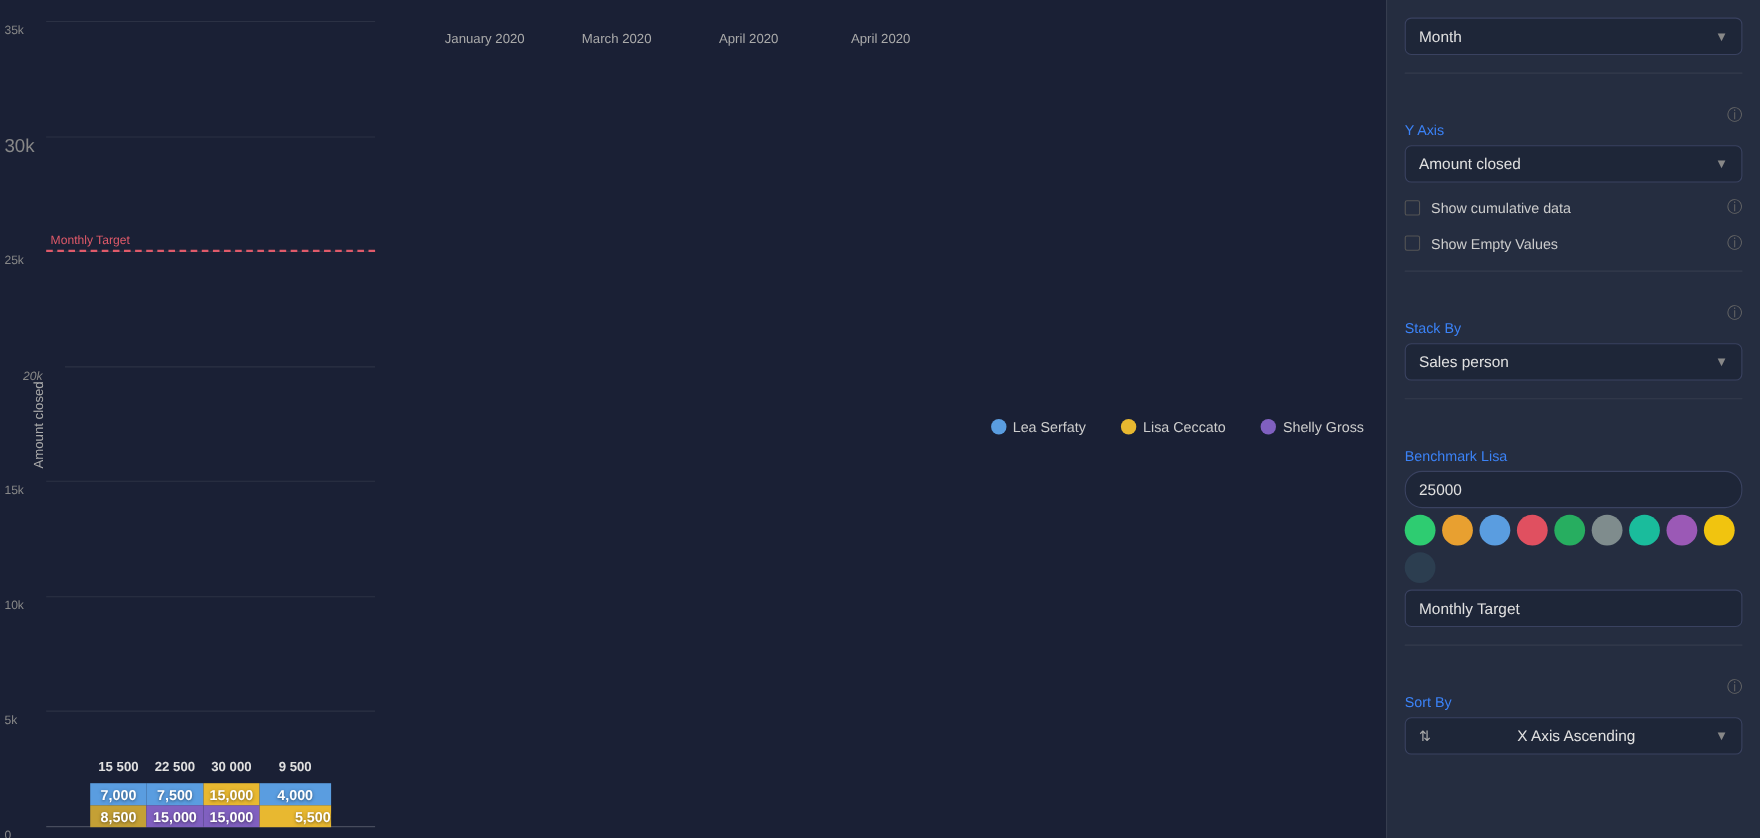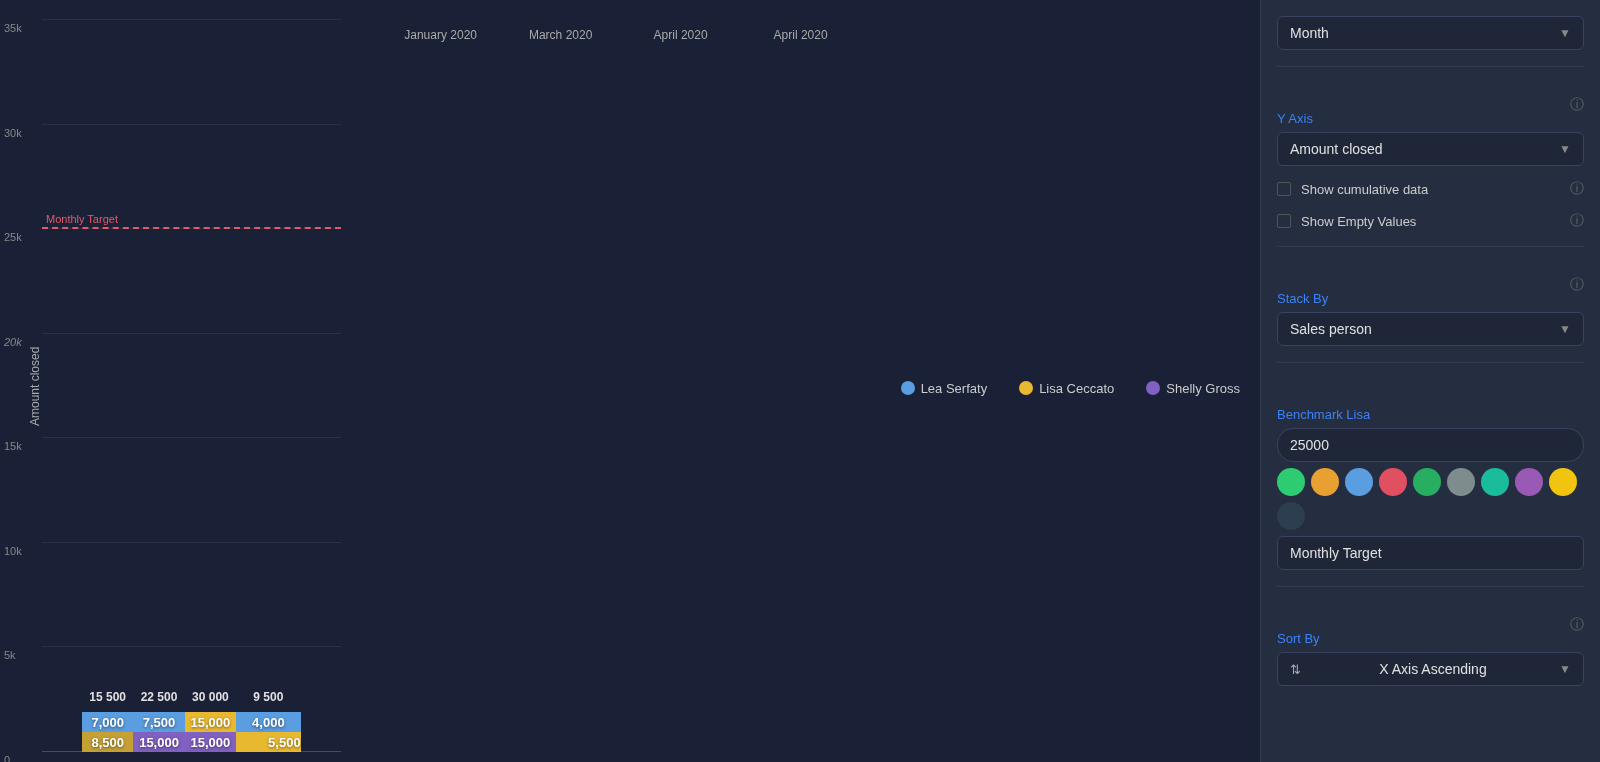--- a/index.html
+++ b/index.html
@@ -294,26 +294,26 @@
   <div class="chart-container">
     <div class="y-axis-label">Amount closed</div>
 
     <div class="chart-inner">
       <div class="grid-area" id="grid-area">
         <div class="grid-lines" id="grid-lines">
             <div class="grid-line" style="bottom: 100%; position: absolute; left: 0px; right: 0px; border-top: 1px solid rgba(255, 255, 255, 0.08);">
               <span class="grid-label" style="position: absolute; left: -38px; bottom: -8px; font-size: 11px; color: rgb(136, 136, 136); white-space: nowrap;">35k</span>
             </div>
             <div class="grid-line" style="bottom: 85.7%; position: absolute; left: 0px; right: 0px; border-top: 1px solid rgba(255, 255, 255, 0.08);">
-              <span class="grid-label" style="position: absolute; left: -38px; bottom: -8px; font-size: 11px; color: rgb(136, 136, 136); white-space: nowrap;">30k</span>
+              <span class="grid-label" style="position: absolute; left: -38px; bottom: -8px; font-size: 17px; color: rgb(136, 136, 136); white-space: nowrap;">30k</span>
             </div>
             <div class="grid-line" style="bottom: 71.4%; position: absolute; left: 0px; right: 0px; border-top: 1px solid rgba(255, 255, 255, 0.08);">
               <span class="grid-label" style="position: absolute; left: -38px; bottom: -8px; font-size: 11px; color: rgb(136, 136, 136); white-space: nowrap;">25k</span>
             </div>
-            <div class="grid-line" style="bottom: 57.1%; position: absolute; left: 0px; right: 0px; border-top: 1px solid rgba(255, 255, 255, 0.08); font-style: italic;">
+            <div class="grid-line" style="bottom: 57.1%; position: absolute; left: 17px; right: 0px; border-top: 1px solid rgba(255, 255, 255, 0.08); font-style: italic;">
               <span class="grid-label" style="position: absolute; left: -38px; bottom: -8px; font-size: 11px; color: rgb(136, 136, 136); white-space: nowrap;">20k</span>
             </div>
             <div class="grid-line" style="bottom: 42.9%; position: absolute; left: 0px; right: 0px; border-top: 1px solid rgba(255, 255, 255, 0.08);">
               <span class="grid-label" style="position: absolute; left: -38px; bottom: -8px; font-size: 11px; color: rgb(136, 136, 136); white-space: nowrap;">15k</span>
             </div>
             <div class="grid-line" style="bottom: 28.6%; position: absolute; left: 0px; right: 0px; border-top: 1px solid rgba(255, 255, 255, 0.08);">
               <span class="grid-label" style="position: absolute; left: -38px; bottom: -8px; font-size: 11px; color: rgb(136, 136, 136); white-space: nowrap;">10k</span>
             </div>
             <div class="grid-line" style="bottom: 14.3%; position: absolute; left: 0px; right: 0px; border-top: 1px solid rgba(255, 255, 255, 0.08);">
               <span class="grid-label" style="position: absolute; left: -38px; bottom: -8px; font-size: 11px; color: rgb(136, 136, 136); white-space: nowrap;">5k</span>

